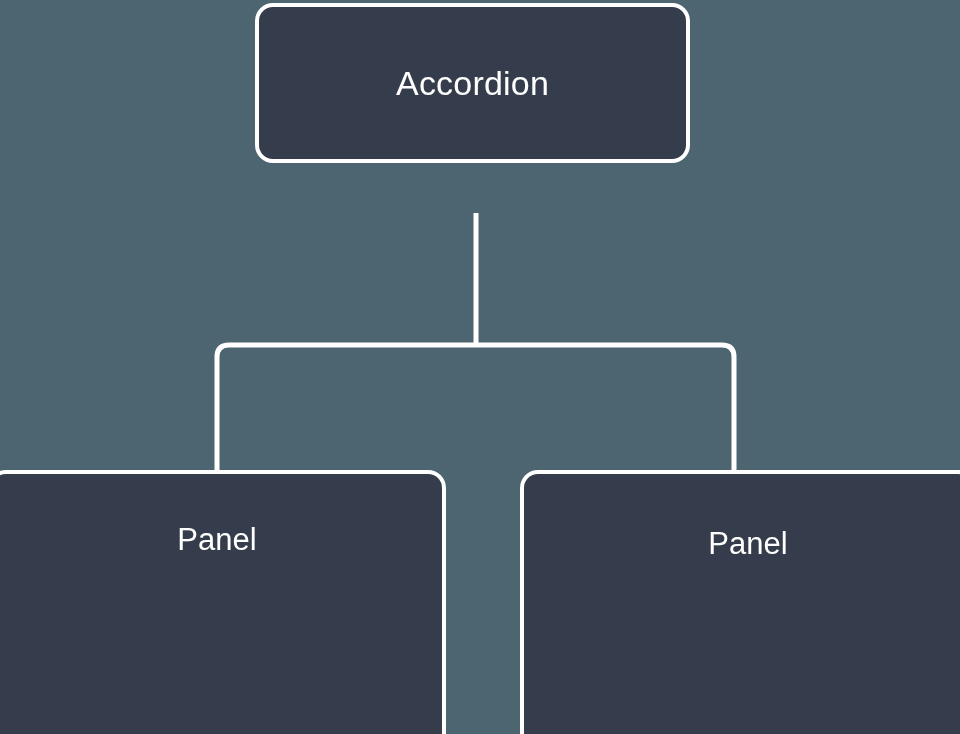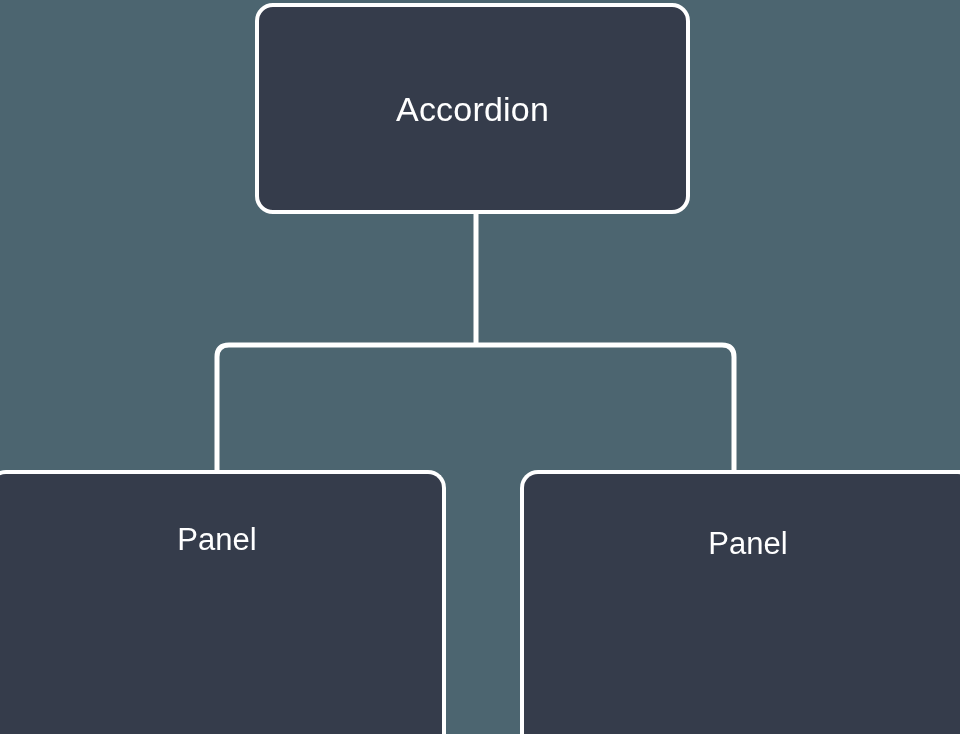--- a/index.html
+++ b/index.html
@@ -38,21 +38,21 @@
     box-sizing: border-box;
     background: #353c4b;
     border: 4px solid #ffffff;
     border-radius: 18px;
   }
 
   .node-root {
     left: 255px;
     top: 3px;
     width: 435px;
-    height: 211px;
+    height: 160px;
     display: flex;
     align-items: center;
     justify-content: center;
   }
 
   .node-title-root {
     color: #ffffff;
     font-size: 34px;
     font-weight: 400;
     letter-spacing: 0.2px;

